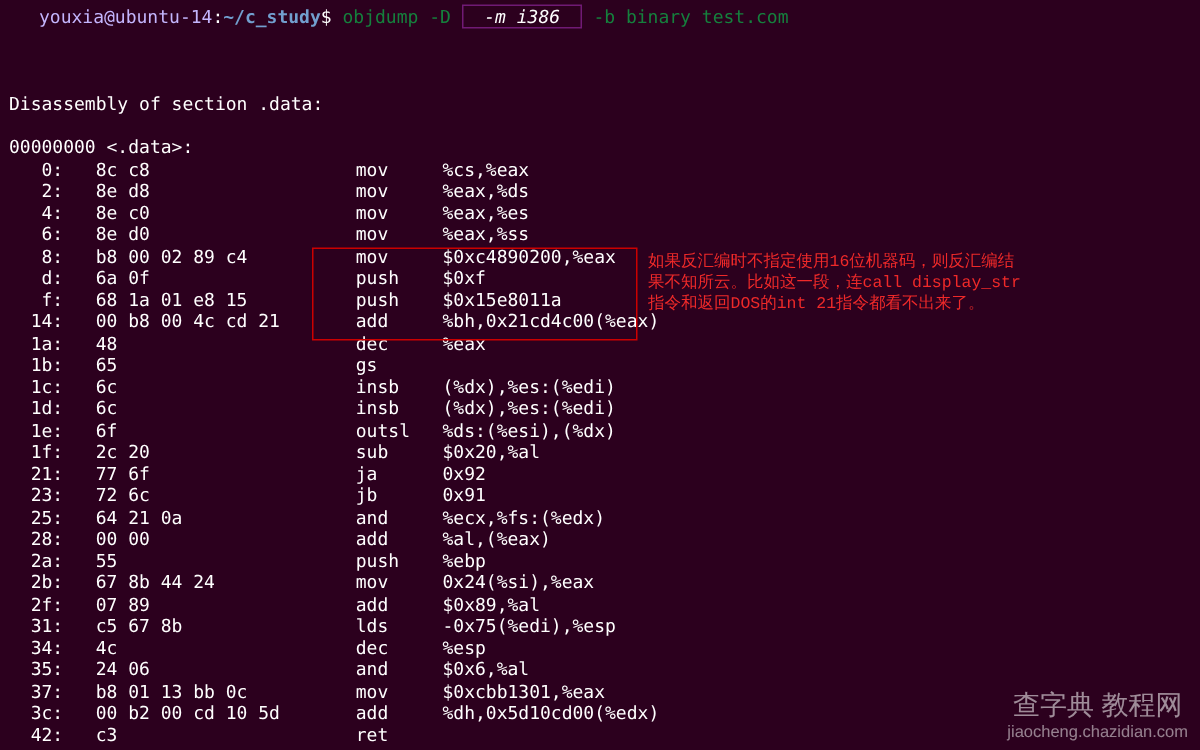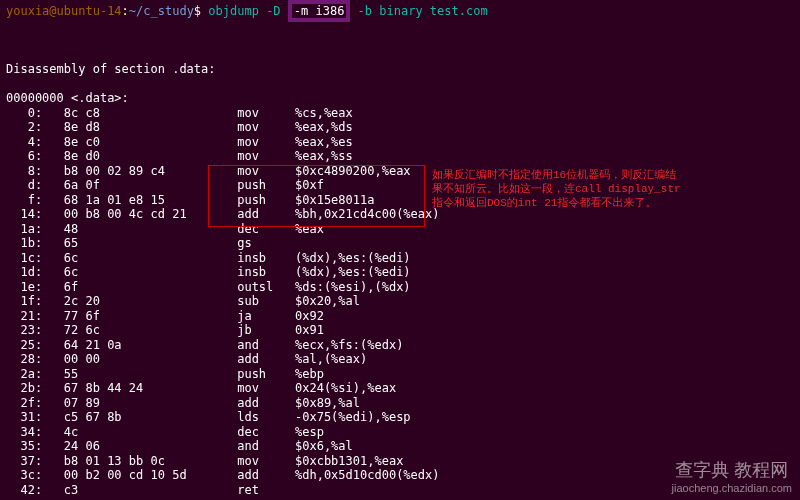--- a/index.html
+++ b/index.html
@@ -11,27 +11,28 @@
   color: #ffffff;
   width: 800px;
   height: 500px;
   overflow: hidden;
   position: relative;
 }
 .terminal {
   padding: 4px 6px;
   line-height: 14.5px;
 }
-.prompt-user { color: #a16207; }
-.prompt-path { color: #729fcf; }
+.prompt-user { color: #c4b5fd; margin-left: 20px; }
+.prompt-path { color: #729fcf; font-weight: bold; }
 .prompt-white { color: #ffffff; }
-.cmd { color: #14b8a6; margin-top: 36px; }
+.cmd { color: #15803d; margin-top: 36px; }
 .box-hl {
-  border: 4px solid #701a75;
-  padding: 0 2px;
+  border: 1px solid #701a75;
+  padding: 0 14px;
+  font-style: italic;
 }
 .line { white-space: pre; }
 .annotation-box {
   position: absolute;
   border: 1px solid #cc0000;
   top: 165px;
   left: 208px;
   width: 215px;
   height: 60px;
 }

